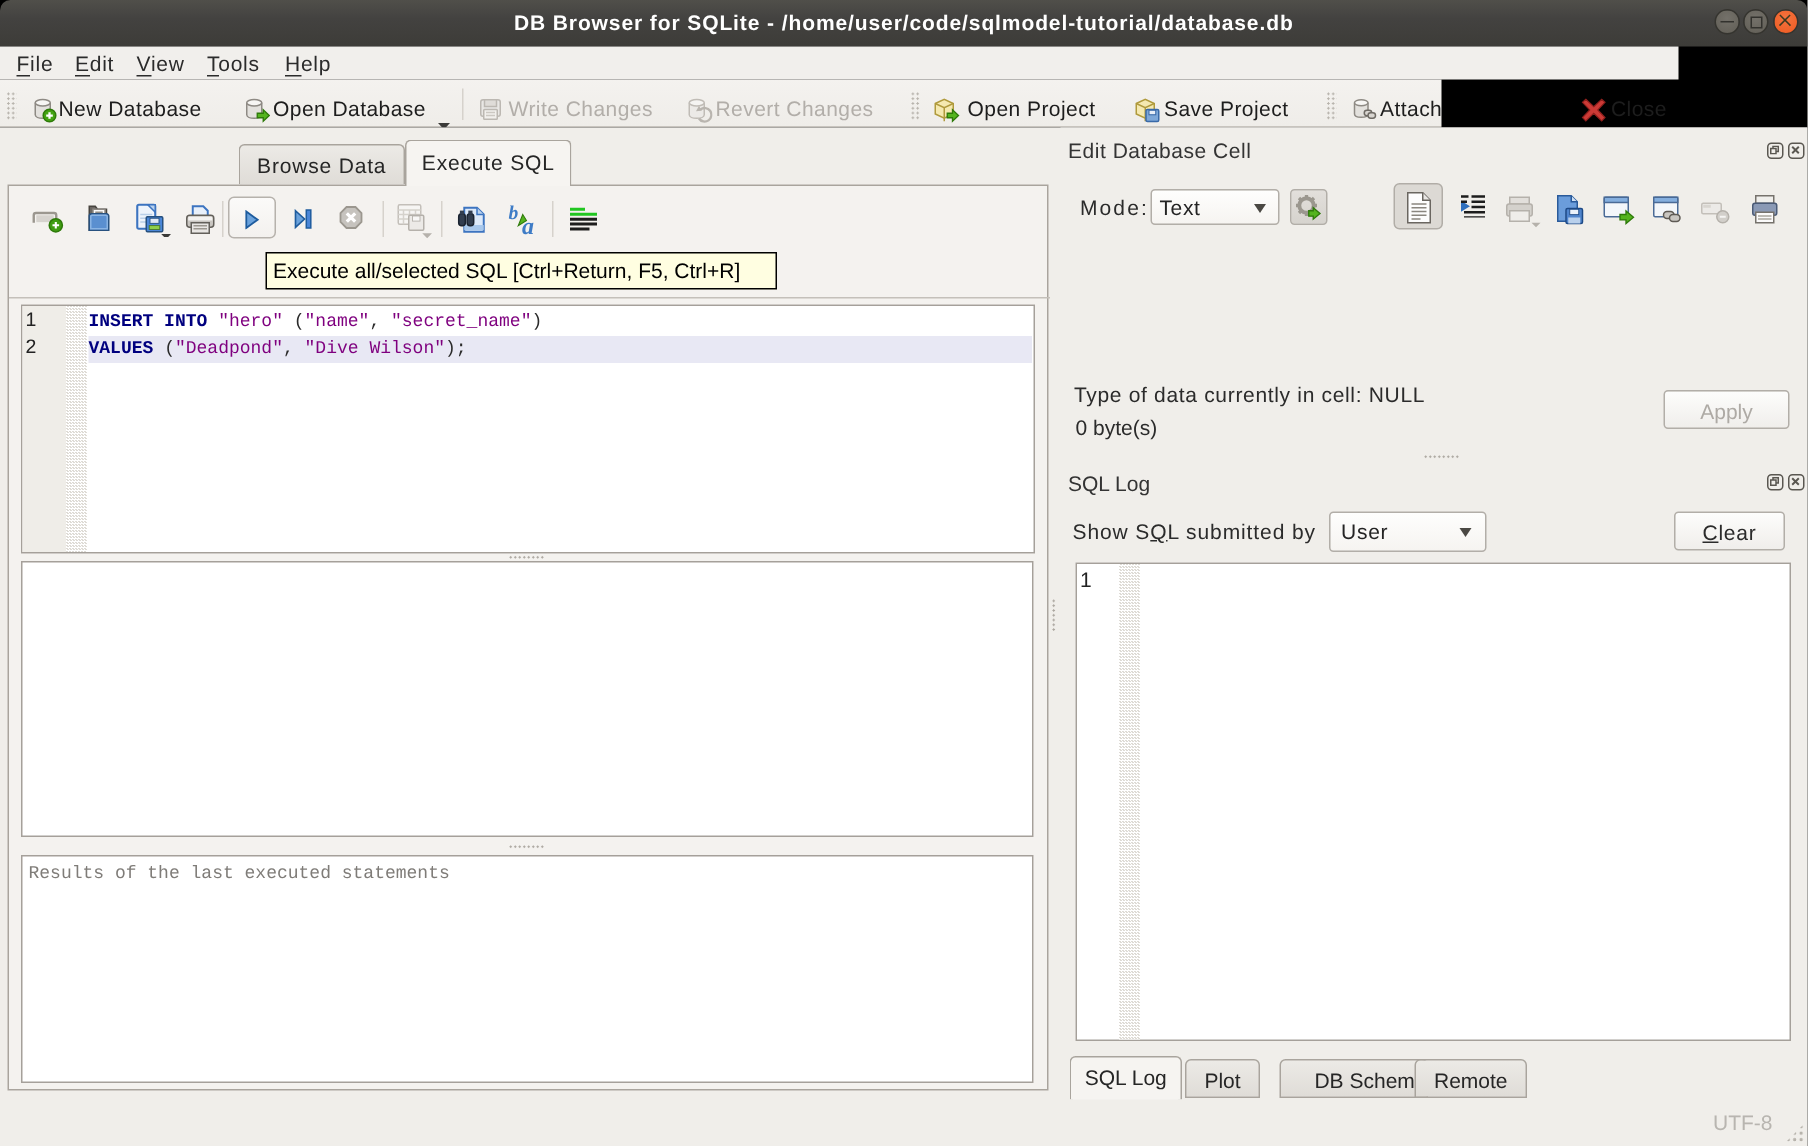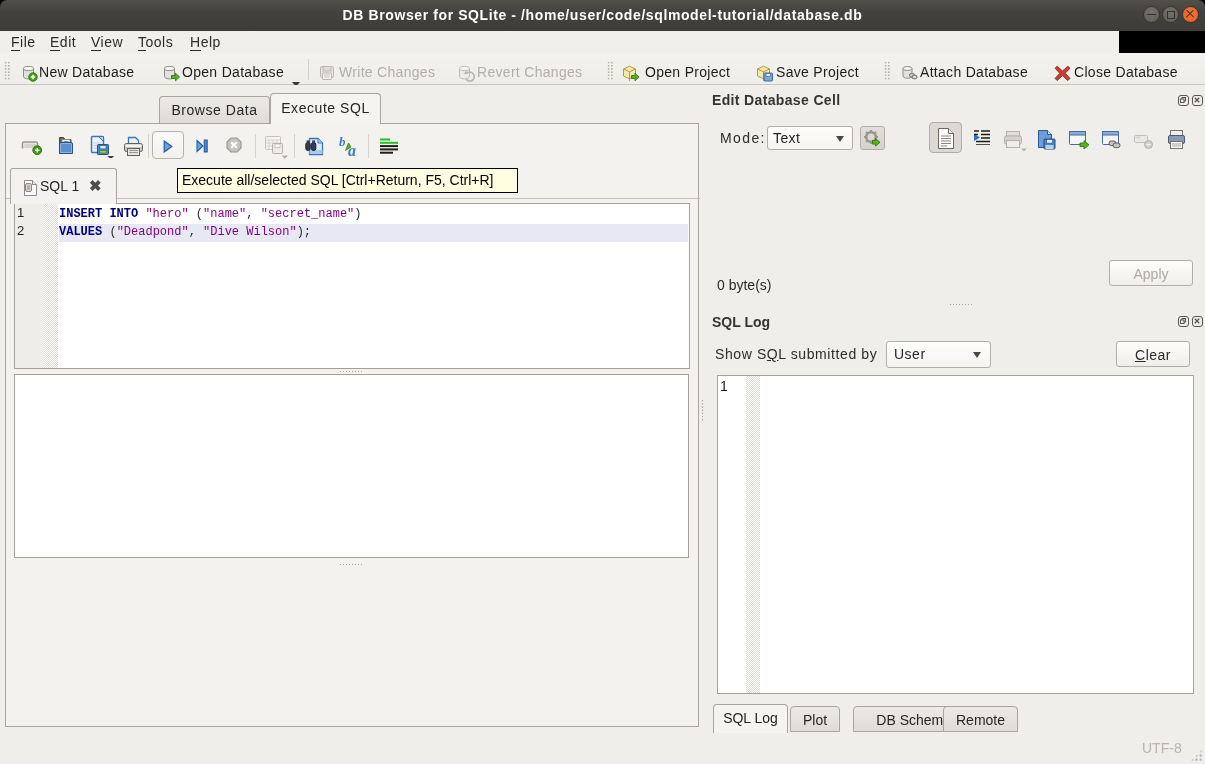--- a/index.html
+++ b/index.html
@@ -21,21 +21,21 @@
 #btn-close::before, #btn-close::after { content:""; position:absolute; left:2px; top:6.2px; width:10px; height:1.4px; background:#3c3a20; }
 #btn-close::before { transform:rotate(45deg); }
 #btn-close::after { transform:rotate(-45deg); }
 
 
 #menubar { position:absolute; left:0; top:31px; width:1119px; height:22px; background:#f1efec; letter-spacing:0.5px; }
 #menubar span { position:absolute; top:3px; color:#2b2b2b; }
 #menubar u { text-decoration:none; border-bottom:1.6px solid #2b2b2b; padding-bottom:0px; }
 
 
-#toolbar { position:absolute; left:0; top:53px; width:1205px; height:32px;
+#toolbar { position:absolute; left:0; top:53px; width:961px; height:32px;
   background:linear-gradient(#f4f2ef, #efede9);
   border-bottom:1px solid #c8c4be; }
 .tbitem { position:absolute; top:3px; height:32px; line-height:32px; color:#1d1d1d; letter-spacing:0.3px; }
 .tbitem.dis { color:#b2aea9; }
 .tbgrip { position:absolute; top:8px; width:7px; height:19px;
   background-image:radial-gradient(circle, #b7b3ac 34%, rgba(0,0,0,0) 40%);
   background-size:3.2px 3.2px; }
 .tbsep { position:absolute; top:6px; width:1px; height:21px; background:#d6d2cc; }
 .tbicon { position:absolute; top:11px; }
 
@@ -71,21 +71,21 @@
 .hsplit { position:absolute; width:24px; height:3px;
   background-image:radial-gradient(circle, #aaa59e 30%, rgba(0,0,0,0) 36%); background-size:3px 3px; }
 
 
 #tooltip { position:absolute; left:177px; top:168px; width:341px; height:25px; background:#fffee1; border:1px solid #000;
   line-height:23px; padding-left:4px; color:#000; z-index:30; }
 
 
 #dock { position:absolute; left:707px; top:85px; width:498px; height:679px; background:#f0eeea; }
 
-.docktitle { position:absolute; color:#343434;font-weight:bold; }
+.docktitle { position:absolute; color:#343434; }
 .dockbtn { position:absolute; width:11px; height:11px; border:1.3px solid #5a5751; border-radius:3px; background:#f0eeea; }
 .dockbtn svg { position:absolute; left:1.2px; top:1.2px; }
 .combo { position:absolute; background:linear-gradient(#fefefd,#f6f4f1); border:1px solid #b2aea8; border-radius:3px; color:#242424; }
 .combo .arr { position:absolute; width:0; height:0; border-left:4.5px solid transparent; border-right:4.5px solid transparent; border-top:6px solid #4a4843; }
 .btn { position:absolute; background:linear-gradient(#fdfdfc,#f0eeeb); border:1px solid #b2aea8; border-radius:3px; text-align:center; color:#2b2b2b; }
 #nullbox { position:absolute; left:19px; top:88px; width:461px; height:69px; background:#fff; border:1px solid #a5a09a; }
 #nullbox .gut { position:absolute; left:0; top:0; width:52px; height:100%; background:#efede9; }
 #nullbox .nl { position:absolute; left:2px; top:1px; color:#1e1e1e; font-size:14px; letter-spacing:0.3px; }
 #logbox { position:absolute; left:10px; top:290px; width:477px; height:319px; background:#fff; border:1px solid #a5a09a; }
 #logbox .num { position:absolute; left:2px; top:2px; color:#222; font-size:14px; }
@@ -296,44 +296,37 @@
     <div class="abs" style="left:373px; top:14px;">
       <svg width="20" height="16" viewBox="0 0 20 16">
         <path d="M1 1.5 h10" stroke="#21c621" stroke-width="2"></path>
         <path d="M1 4.8 h18" stroke="#21c621" stroke-width="2"></path>
         <path d="M1 8.1 h18" stroke="#1e1e1e" stroke-width="2"></path>
         <path d="M1 11.4 h18" stroke="#1e1e1e" stroke-width="2"></path>
         <path d="M1 14.7 h13" stroke="#1e1e1e" stroke-width="2"></path>
       </svg>
     </div>
   </div>
-  <div id="sqltab">
-    <svg class="abs" style="left:12px; top:10px;" width="17" height="18" viewBox="0 0 17 18">
-      <path d="M1.5 1.5 h8 l4 4 v11 h-12 z" fill="#fbfafa" stroke="#8e8a84"></path>
-      <path d="M9.5 1.5 v4 h4" fill="#eceae7" stroke="#8e8a84"></path>
-      <rect x="2.5" y="4.5" width="6" height="8" rx="1.5" fill="#d8d5d1" stroke="#8e8a84"></rect>
-        <rect x="4.2" y="6.2" width="2.6" height="4.6" fill="#b0aca6"></rect>
-    </svg>
-    <span class="lbl">SQL 1</span>
-      <span class="x">✖</span>
-  </div>
   <div id="tabbase"></div>
   <div id="editor">
     <div class="margin">
         <div>1</div>
         <div>2</div>
       </div>
     <div class="fold"></div>
     <div class="hl"></div>
     <div class="codelines code"><span class="kw">INSERT INTO</span> <span class="str">"hero"</span> (<span class="str">"name"</span>, <span class="str">"secret_name"</span>)
 <span class="kw">VALUES</span> (<span class="str">"Deadpond"</span>, <span class="str">"Dive Wilson"</span>);</div>
   </div>
   <div class="hsplit" style="left:333px; top:246px;"></div>
   <div id="midbox"></div>
   <div class="hsplit" style="left:333px; top:439px;"></div>
+  <div id="resbox">
+      <div class="ph">Results of the last executed statements</div>
+    </div>
 </div>
 
 <div id="tooltip">Execute all/selected SQL [Ctrl+Return, F5, Ctrl+R]</div>
 
 <div id="dock">
   <div class="docktitle" style="left:5px; top:7px; letter-spacing:0.35px;">Edit Database Cell</div>
   <div class="dockbtn" style="left:471px; top:10px;">
     <svg width="6" height="6" viewBox="0 0 6 6">
         <rect x="2" y="0.5" width="3.5" height="3.5" fill="none" stroke="#5a5751" stroke-width="1"></rect>
         <rect x="0.5" y="2" width="3.5" height="3.5" fill="#f0eeea" stroke="#5a5751" stroke-width="1"></rect>
@@ -416,20 +409,21 @@
   <div class="abs" style="left:458px; top:44px;">
     <svg width="23" height="22" viewBox="0 0 23 22">
       <rect x="5.5" y="1.5" width="12" height="5" fill="#f0efec" stroke="#76726c"></rect>
       <rect x="3.5" y="6.5" width="16" height="8" rx="1.5" fill="#8a99b5" stroke="#4a5a76"></rect>
       <rect x="5.5" y="12.5" width="12" height="7" fill="#fbfafa" stroke="#76726c"></rect>
       <path d="M7 15 h9 M7 17 h9" stroke="#aaa69f" stroke-width="1"></path>
     </svg>
   </div>
 
 
+  <div style="position:absolute; left:9px; top:170px; letter-spacing:0.45px;">Type of data currently in cell: NULL</div>
   <div style="position:absolute; left:10px; top:192px;">0 byte(s)</div>
   <div class="btn" style="left:402px; top:175px; width:84px; height:26px; line-height:26px; color:#aeaaa5;">Apply</div>
 
   <div class="hsplit" style="left:242px; top:218px;"></div>
   <div class="docktitle" style="left:5px; top:229px;">SQL Log</div>
   <div class="dockbtn" style="left:471px; top:231px;">
     <svg width="6" height="6" viewBox="0 0 6 6">
         <rect x="2" y="0.5" width="3.5" height="3.5" fill="none" stroke="#5a5751" stroke-width="1"></rect>
         <rect x="0.5" y="2" width="3.5" height="3.5" fill="#f0eeea" stroke="#5a5751" stroke-width="1"></rect>
       </svg>

